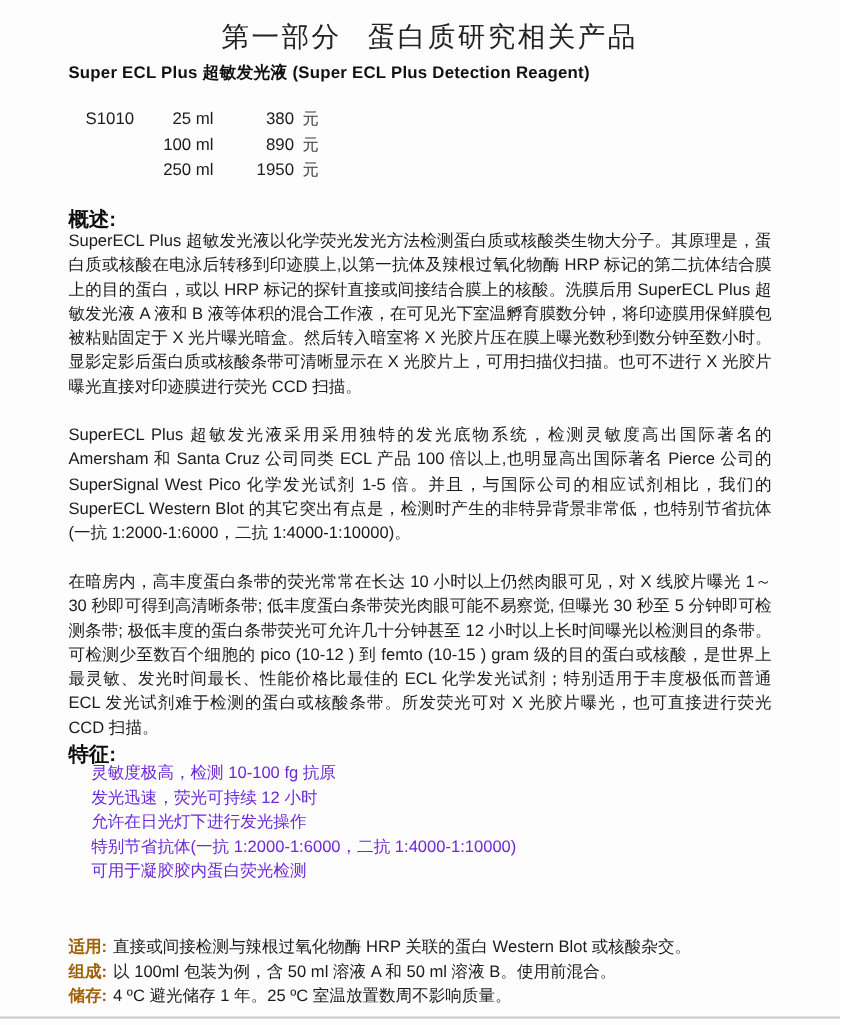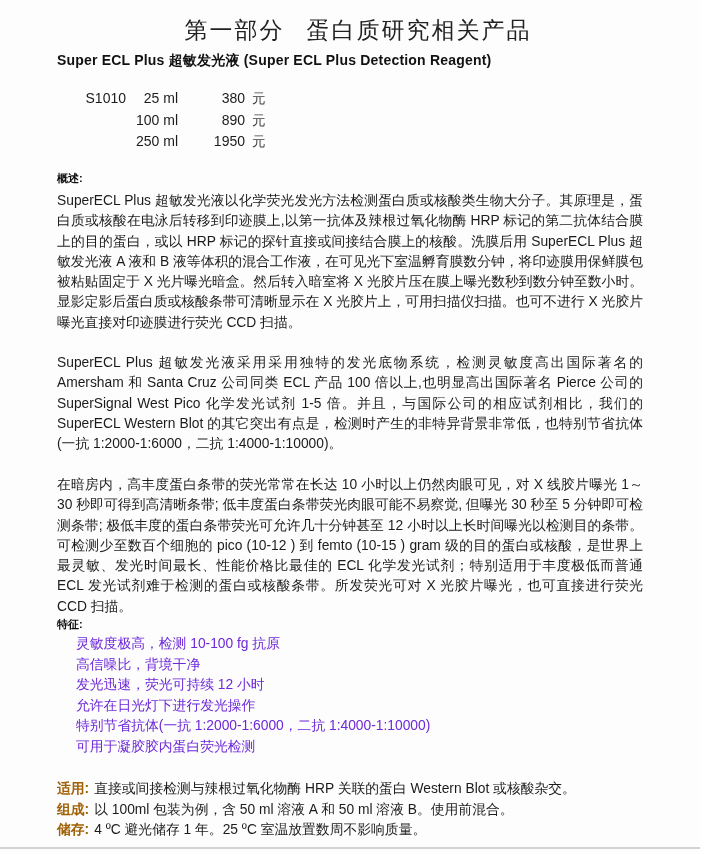--- a/index.html
+++ b/index.html
@@ -29,31 +29,31 @@
     position: absolute; top: 52px; left: 57px;
     font-size: 14px; font-weight: bold; color: #111;
     letter-spacing: 0.2px;
   }
   .price-table { position: absolute; top: 90px; left: 57px; font-size: 14px; }
   .price-row {
     display: grid;
     grid-template-columns: 69px 52px 67px 30px;
     height: 21.7px; align-items: baseline;
   }
-  .price-row .code  { text-align: right; }
+  .price-row .code  { text-align: center; }
   .price-row .size  { text-align: right; }
   .price-row .price { text-align: right; }
   .price-row .unit  {
     padding-left: 7px;
     font-family: "Liberation Serif", serif;
     color: #3c3c3c; font-size: 13.5px;
   }
   .sec-heading {
     position: absolute; left: 57px;
-    font-size: 11px; font-weight: bold; color: #0d0d0d;
+    font-size: 17px; font-weight: bold; color: #0d0d0d;
   }
   .para {
     position: absolute; left: 57px; width: 586px;
     font-size: 13.8px; line-height: 20.3px;
     text-align: justify; color: #1b1b1b;
   }
   .feature-list {
     position: absolute; top: 634px; left: 76px;
     font-size: 13.8px; line-height: 20.6px; color: #6d28d9;
   }
@@ -100,21 +100,20 @@
   </div>
 
   <div class="sec-heading" style="top:171px;">概述:</div>
   <div class="para" style="top:191px;">SuperECL Plus 超敏发光液以化学荧光发光方法检测蛋白质或核酸类生物大分子。其原理是，蛋白质或核酸在电泳后转移到印迹膜上,以第一抗体及辣根过氧化物酶 HRP 标记的第二抗体结合膜上的目的蛋白，或以 HRP 标记的探针直接或间接结合膜上的核酸。洗膜后用 SuperECL Plus 超敏发光液 A 液和 B 液等体积的混合工作液，在可见光下室温孵育膜数分钟，将印迹膜用保鲜膜包被粘贴固定于 X 光片曝光暗盒。然后转入暗室将 X 光胶片压在膜上曝光数秒到数分钟至数小时。显影定影后蛋白质或核酸条带可清晰显示在 X 光胶片上，可用扫描仪扫描。也可不进行 X 光胶片曝光直接对印迹膜进行荧光 CCD 扫描。</div>
   <div class="para" style="top:353px;">SuperECL Plus 超敏发光液采用采用独特的发光底物系统，检测灵敏度高出国际著名的 Amersham 和 Santa Cruz 公司同类 ECL 产品 100 倍以上,也明显高出国际著名 Pierce 公司的 SuperSignal West Pico 化学发光试剂 1-5 倍。并且，与国际公司的相应试剂相比，我们的 SuperECL Western Blot 的其它突出有点是，检测时产生的非特异背景非常低，也特别节省抗体(一抗 1:2000-1:6000，二抗 1:4000-1:10000)。</div>
   <div class="para" style="top:475px;">在暗房内，高丰度蛋白条带的荧光常常在长达 10 小时以上仍然肉眼可见，对 X 线胶片曝光 1～30 秒即可得到高清晰条带; 低丰度蛋白条带荧光肉眼可能不易察觉, 但曝光 30 秒至 5 分钟即可检测条带; 极低丰度的蛋白条带荧光可允许几十分钟甚至 12 小时以上长时间曝光以检测目的条带。可检测少至数百个细胞的 pico (10-12 ) 到 femto (10-15 ) gram 级的目的蛋白或核酸，是世界上最灵敏、发光时间最长、性能价格比最佳的 ECL 化学发光试剂；特别适用于丰度极低而普通 ECL 发光试剂难于检测的蛋白或核酸条带。所发荧光可对 X 光胶片曝光，也可直接进行荧光 CCD 扫描。</div>
 
   <div class="sec-heading" style="top:617px;">特征:</div>
   <div class="feature-list">
     <div>灵敏度极高，检测 10-100 fg 抗原</div>
-    <div>高信噪比，背境干净</div>
     <div>发光迅速，荧光可持续 12 小时</div>
     <div>允许在日光灯下进行发光操作</div>
     <div>特别节省抗体(一抗 1:2000-1:6000，二抗 1:4000-1:10000)</div>
     <div>可用于凝胶胶内蛋白荧光检测</div>
   </div>
 
   <div class="spec-list">
     <div class="spec-row">
       <span class="spec-label">适用:</span><span>直接或间接检测与辣根过氧化物酶 HRP 关联的蛋白 Western Blot 或核酸杂交。</span>
     </div>

